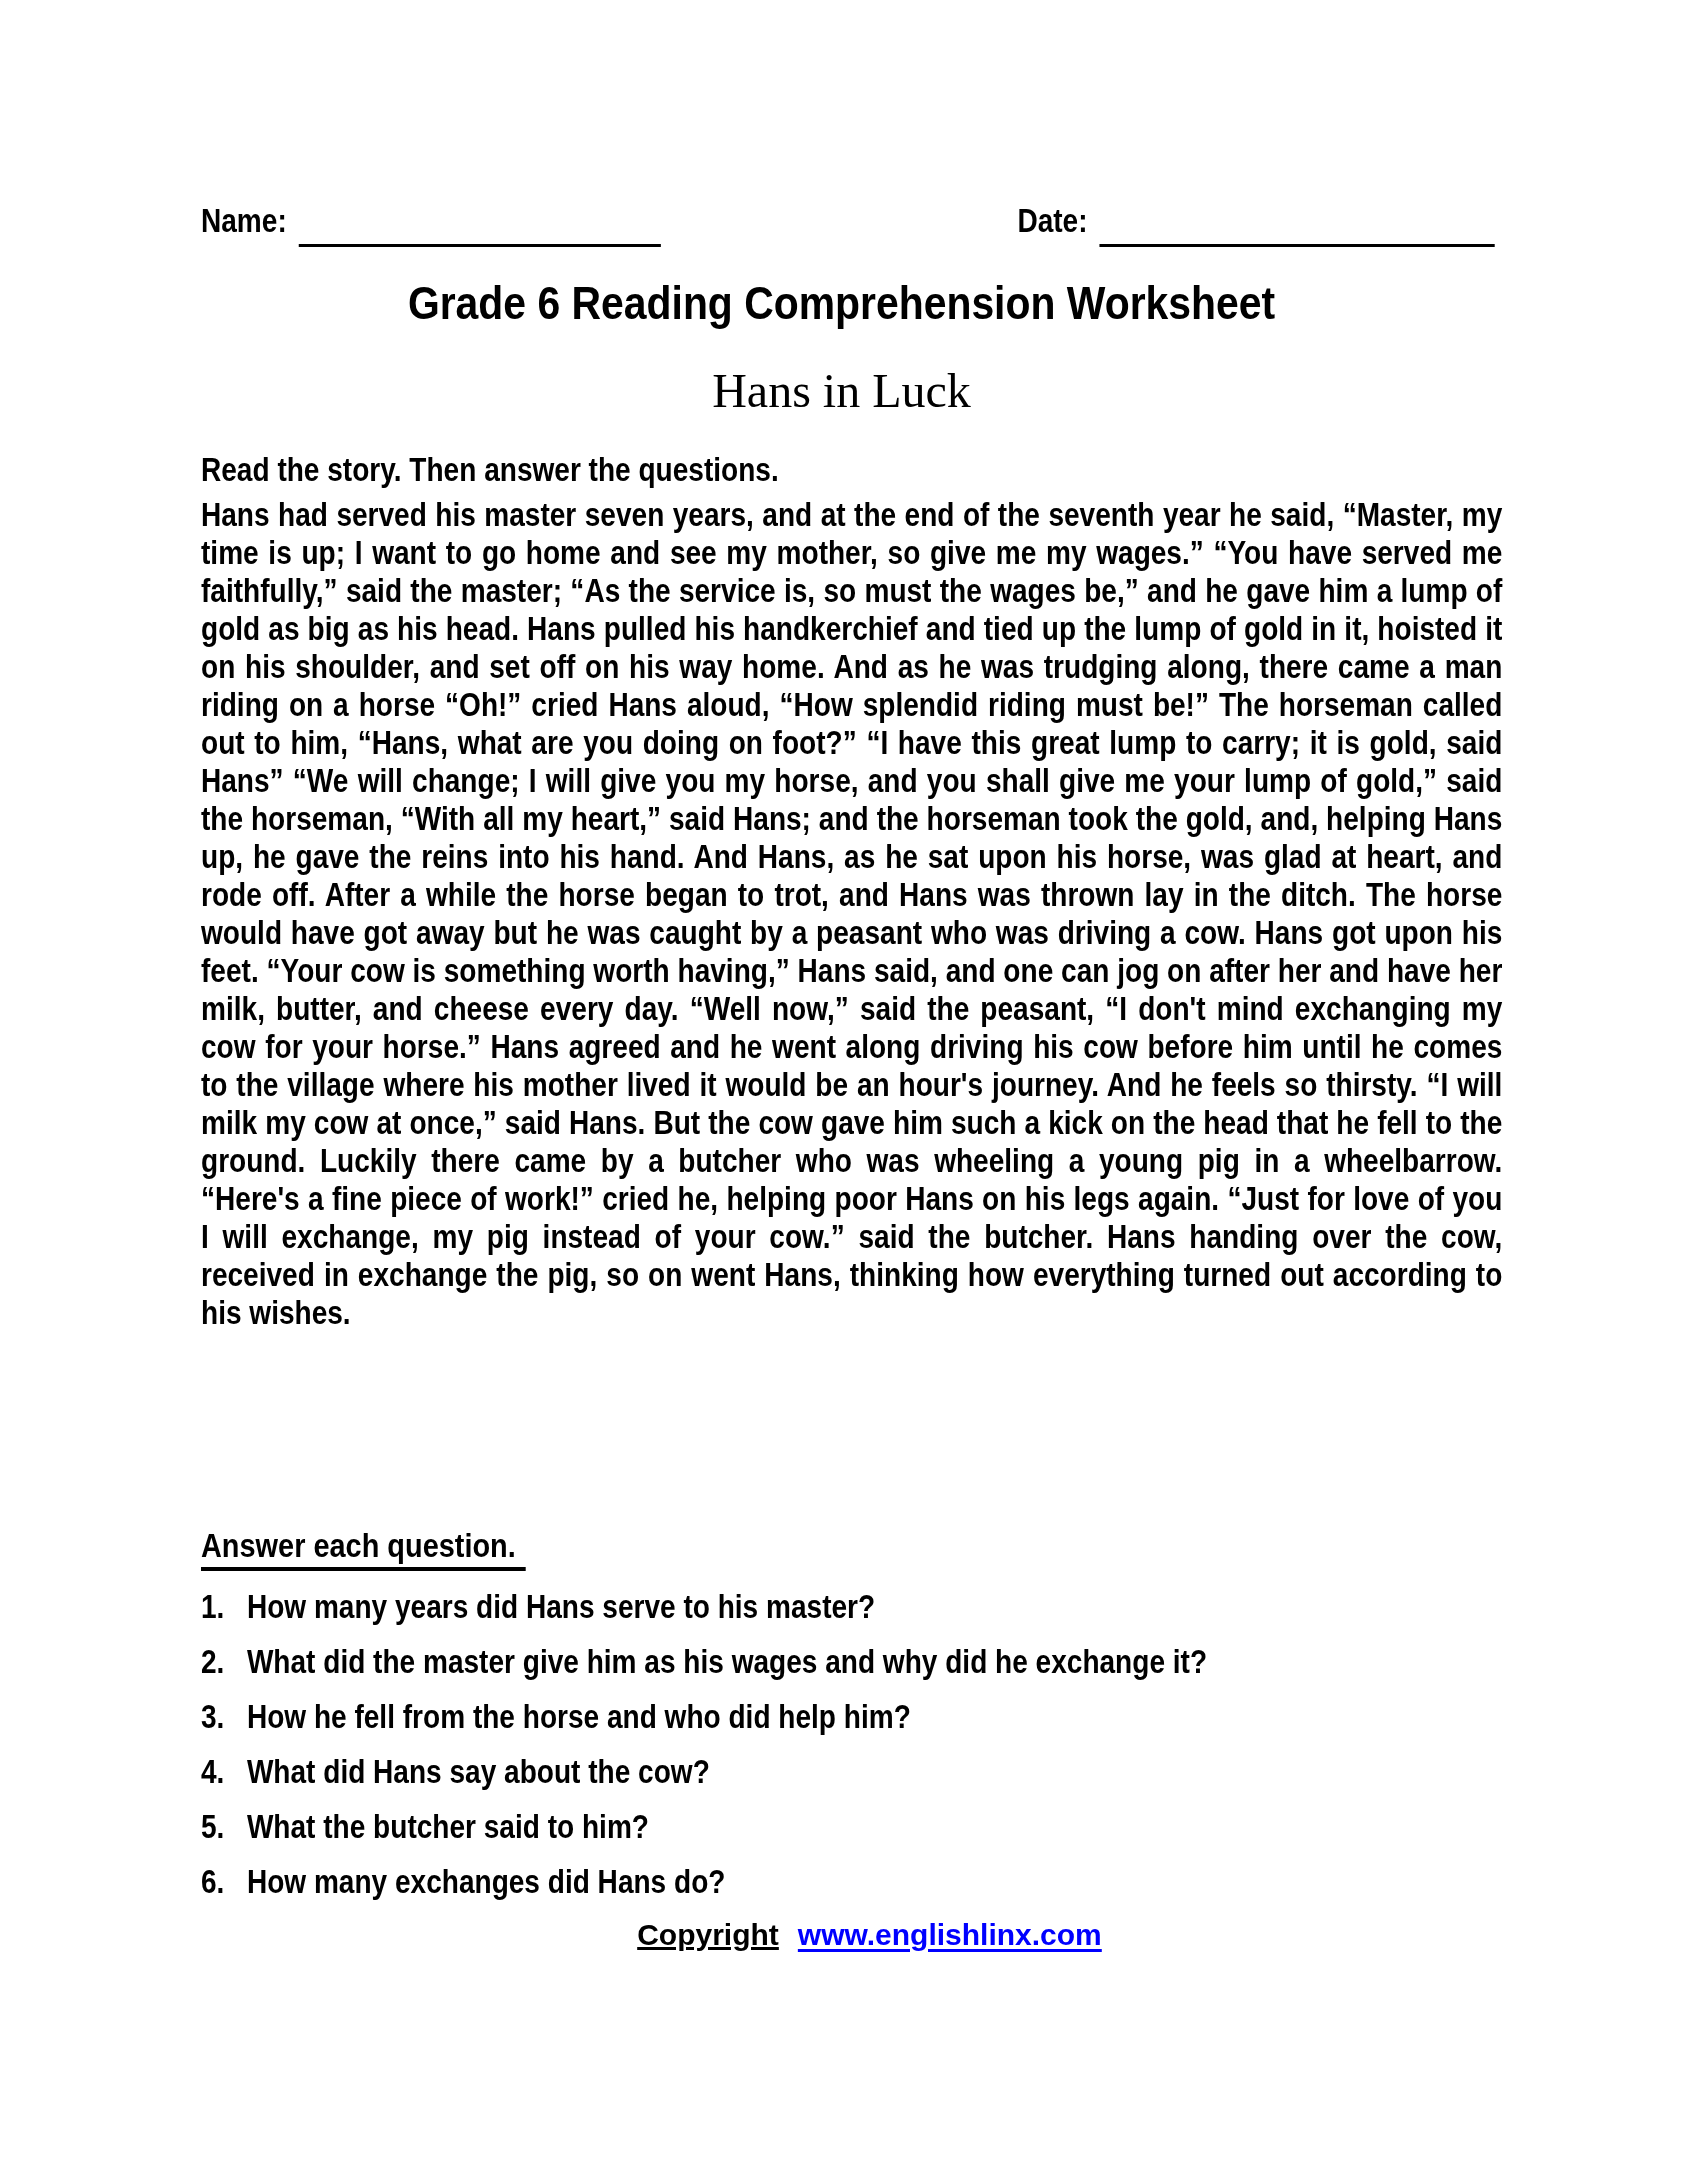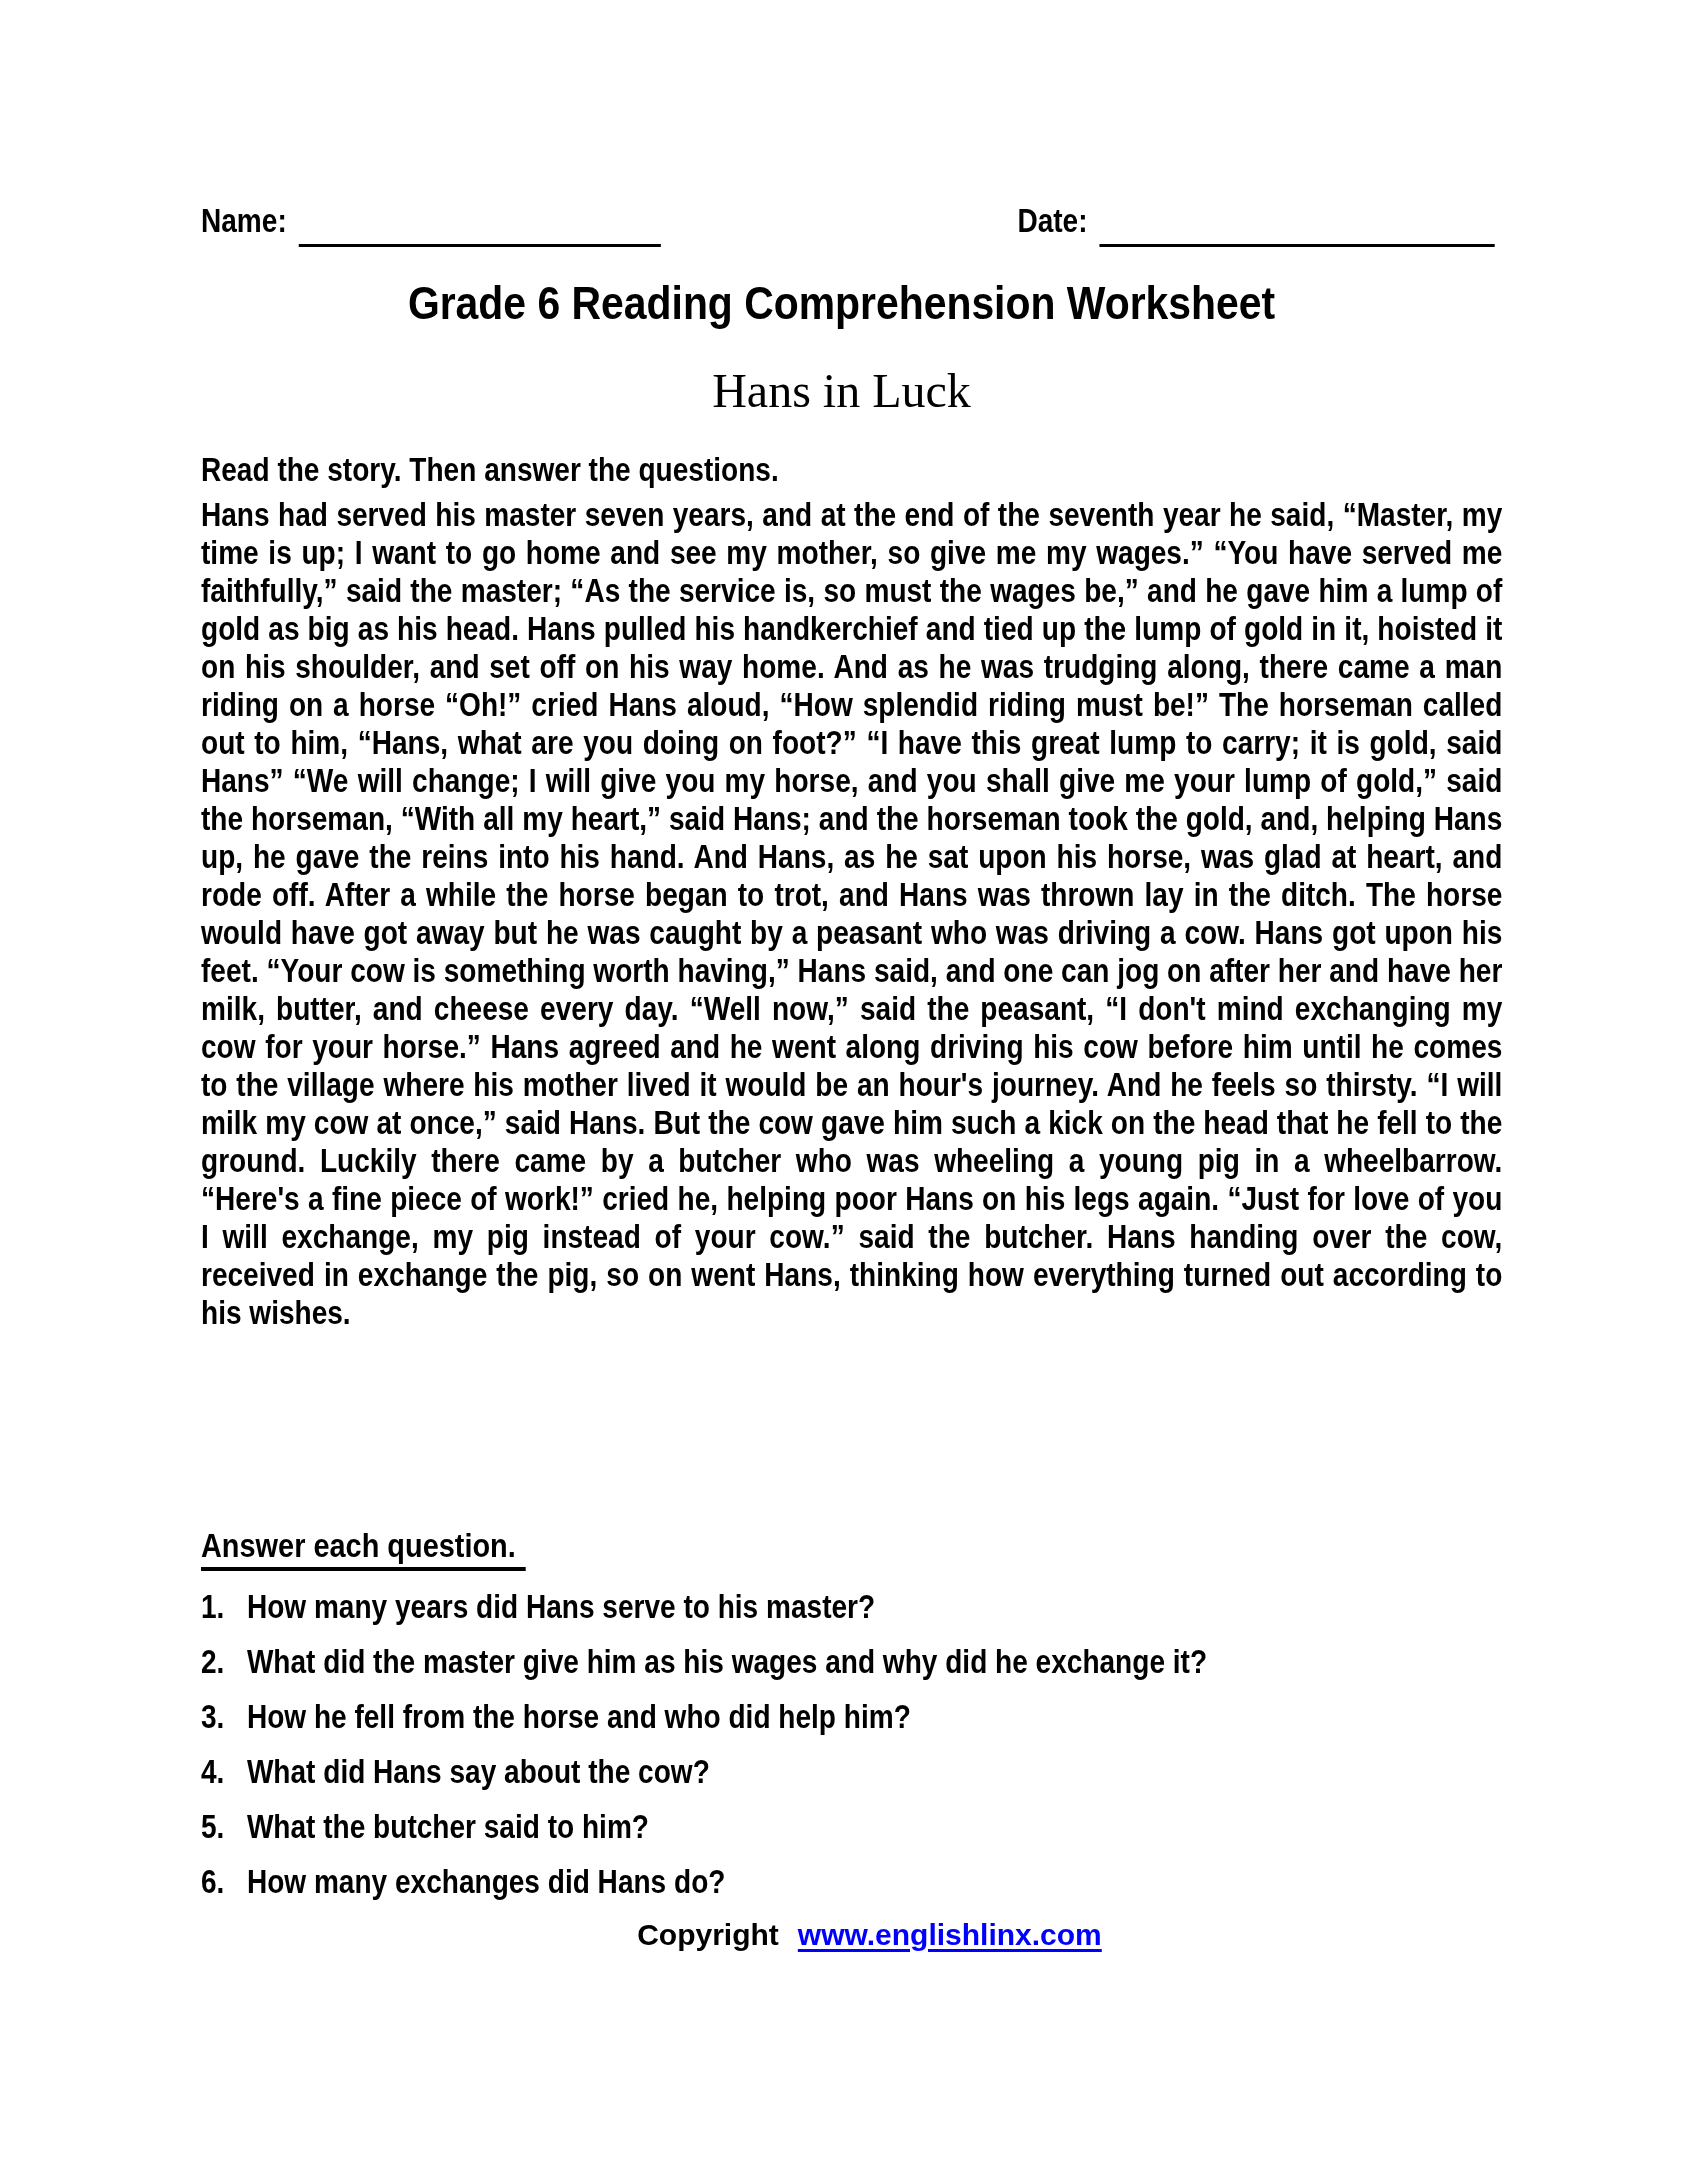--- a/index.html
+++ b/index.html
@@ -101,21 +101,21 @@
   .footer {
     position: absolute;
     top: 1917px;
     left: 0;
     width: 1683px;
     text-align: center;
     font-size: 30px;
     line-height: 36px;
     transform: translateX(28px);
   }
-  .footer .copyright-label { margin-right: 19px; }
+  .footer .copyright-label { margin-right: 19px; text-decoration: underline; }
   .footer a.site-link {
     text-decoration-thickness: 3px;
     text-underline-offset: 4px;
     font-weight: bold;
     cursor: pointer;
     text-align: right;
   }
 </style>
 </head>
 <body>

